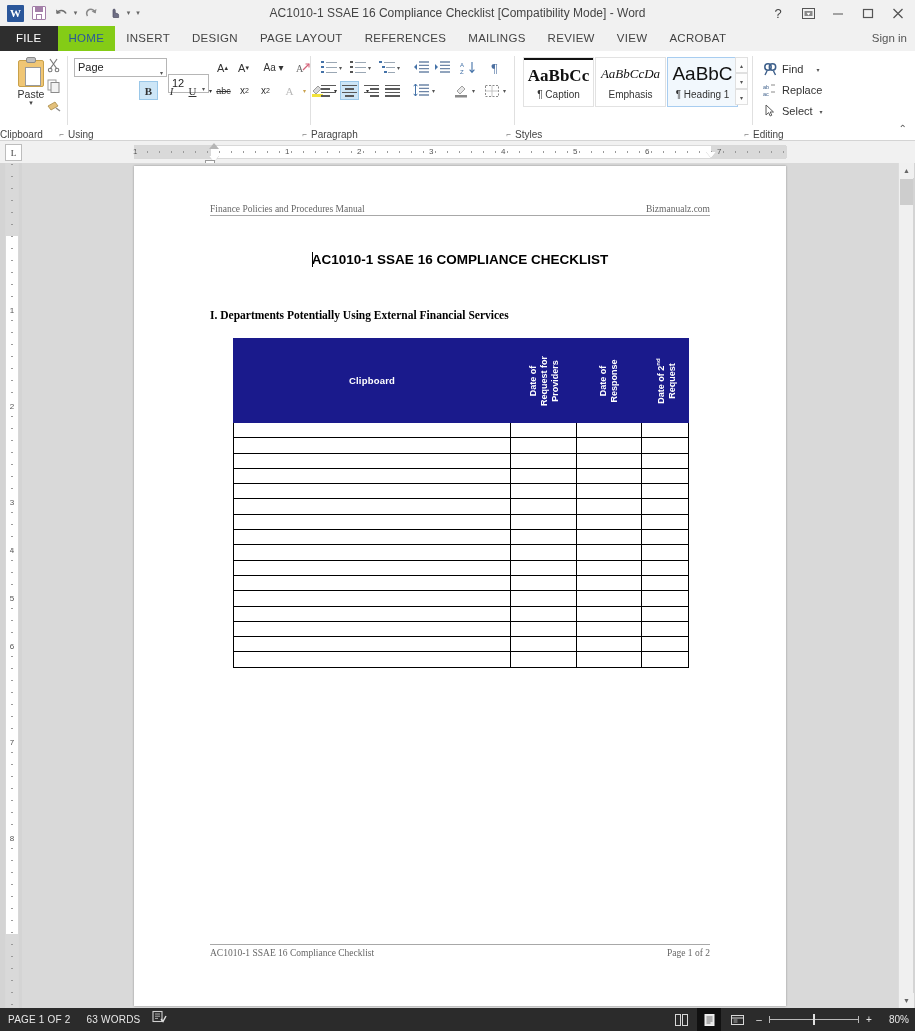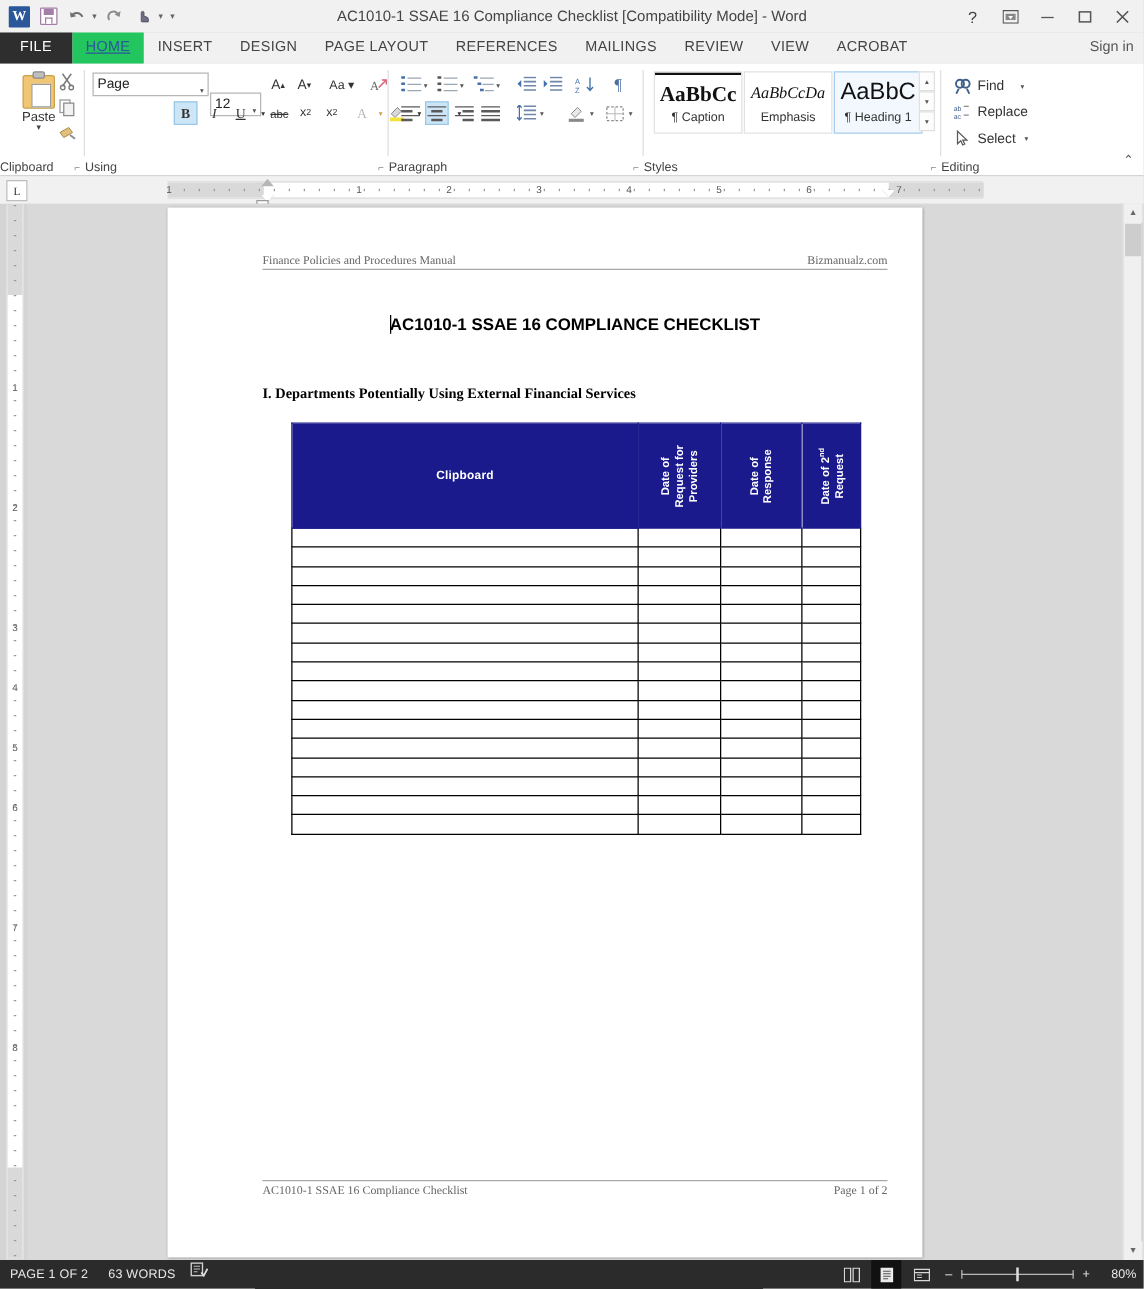--- a/index.html
+++ b/index.html
@@ -47,21 +47,21 @@
     position:absolute; left:0; top:26px; width:915px; height:25px;
     background:#f1f1f1;
   }
   #tabs { display:flex; height:25px; align-items:stretch; }
   .tab {
     padding:0 11px; height:25px; line-height:25px;
     font-size:11.5px; color:#444; letter-spacing:.3px;
   }
   .tab.file { background:#2b579a; color:#fff; font-weight:normal; padding:0 16px;
      background:#2e2e2e; }
-  .tab.active { background:#22c55e; color:#2b579a;text-decoration:underline; }
+  .tab.active { background:#84cc16; color:#2b579a; }
   #signin { position:absolute; right:8px; top:0; height:25px; line-height:25px; font-size:11.5px; color:#555;}
 
   
   #ribbon {
     position:absolute; left:0; top:51px; width:915px; height:90px;
     background:#fff; border-bottom:1px solid #d4d4d4;
   }
   .group { position:absolute; top:0; height:90px; }
   .group-label {
     position:absolute; bottom:1px; width:100%; 
@@ -157,21 +157,21 @@
   .vr-margin { position:absolute; left:0; width:12px; background:#d9d9d9; }
   .vr-num { position:absolute; left:0; width:12px; text-align:center; font-size:8px; color:#555;}
   .vr-tick { position:absolute; left:5px; width:2px; height:1px; background:#9a9a9a; }
 
   
   #canvas {
     position:absolute; left:22px; top:163px; width:876px; height:845px;
     background:#d9d9d9; overflow:hidden;
   }
   #page {
-    position:absolute; left:112px; top:3px; width:604px; height:840px;
+    position:absolute; left:112px; top:3px; width:652px; height:840px;
     background:#fff; box-shadow:0 0 2px rgba(0,0,0,.35);
   }
   .doc-header {
     position:absolute; left:76px; top:38px; width:500px;
     border-bottom:1px solid #a8a8a8; padding-bottom:1px;
     font-family:"Liberation Serif", serif; font-size:9.5px; color:#666;
     display:flex; justify-content:space-between;
   }
   .doc-title {
     position:absolute; left:0; top:86px; width:652px; text-align:center;

